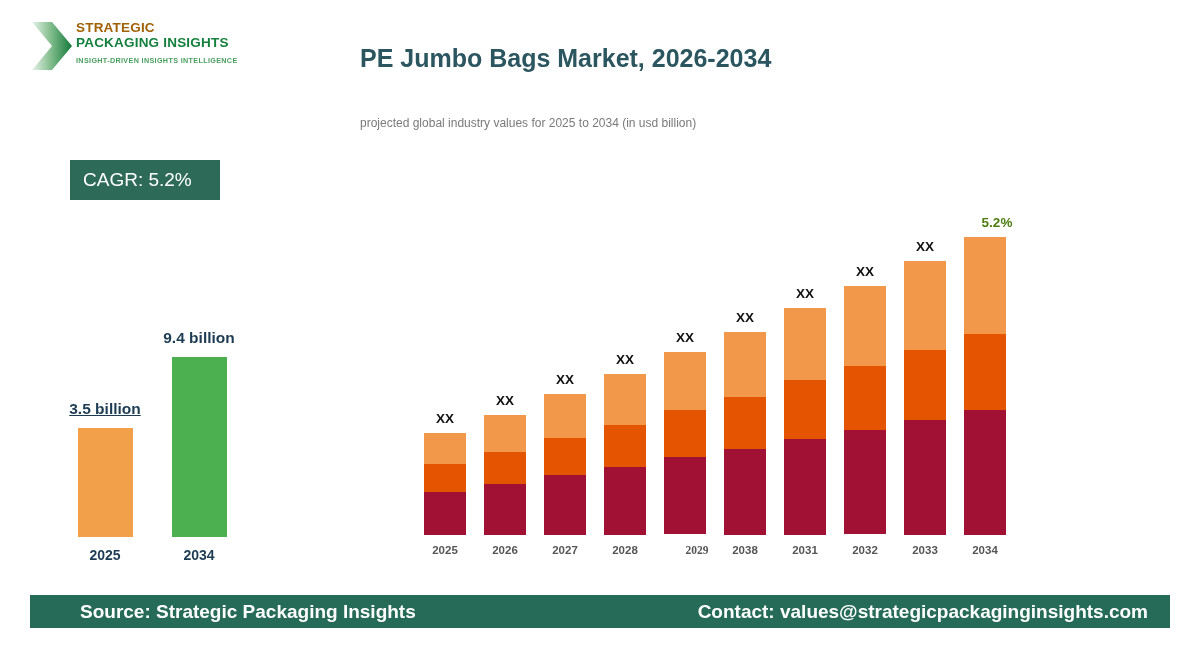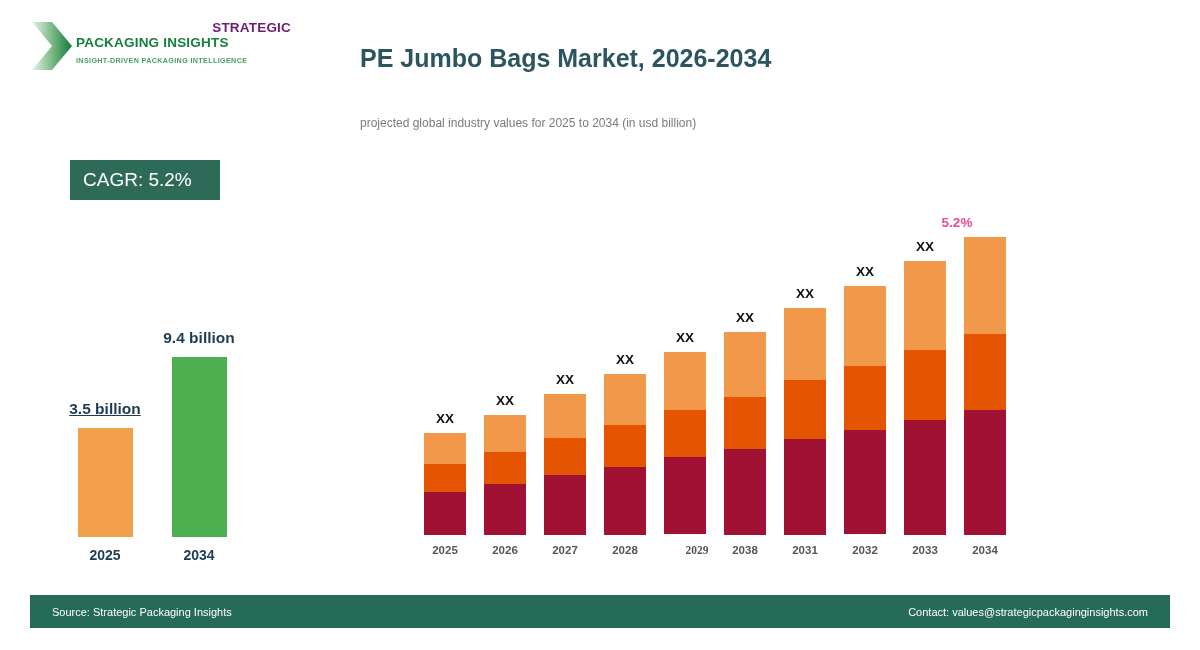--- a/index.html
+++ b/index.html
@@ -174,23 +174,24 @@
     height: 33px;
     background: #266b57;
     display: flex;
     align-items: center;
     justify-content: space-between;
     box-sizing: border-box;
     padding: 0 22px;
   }
   .footer-text {
     color: #ffffff;
-    font-size: 11px;
-    font-weight: normal;
-    white-space: nowrap;
+    font-size: 19px;
+    font-weight: bold;
+    white-space: nowrap;
+    margin-left: 28px;
   }
 </style>
 </head>
 <body>
 
 <div id="page">
 
   <div id="logo">
     <div id="logo-mark">
       <svg width="44" height="52" viewBox="0 0 44 52" xmlns="http://www.w3.org/2000/svg">
@@ -198,23 +199,23 @@
           <linearGradient id="chevGrad" x1="0" y1="0" x2="1" y2="0">
             <stop offset="0%" stop-color="#e8f3ea"></stop>
             <stop offset="45%" stop-color="#86bf90"></stop>
             <stop offset="100%" stop-color="#127a3a"></stop>
           </linearGradient>
         </defs>
         <path d="M2,2 L22,2 L42,26 L22,50 L2,50 L22,26 Z" fill="url(#chevGrad)"></path>
       </svg>
     </div>
     <div id="logo-text">
-      <div class="logo-line" style="color: #701a75; text-align: right;">STRATEGIC</div>
+      <div class="logo-line" style="color: #a16207;">STRATEGIC</div>
       <div class="logo-line" style="color: rgb(21, 128, 61);">PACKAGING INSIGHTS</div>
-      <div id="logo-tagline" style="color: rgb(74, 158, 95);">INSIGHT-DRIVEN PACKAGING INTELLIGENCE</div>
+      <div id="logo-tagline" style="color: rgb(74, 158, 95);">INSIGHT-DRIVEN INSIGHTS INTELLIGENCE</div>
     </div>
   </div>
 
   <div id="chart-title" style="color: rgb(43, 85, 95);">PE Jumbo Bags Market, 2026-2034</div>
   <div id="chart-subtitle" style="color: rgb(122, 122, 122);">projected global industry values for 2025 to 2034 (in usd billion)</div>
 
   <div id="cagr-badge" style="background: rgb(45, 107, 88); color: rgb(255, 255, 255);">
     <span>CAGR: 5.2%</span>
   </div>
 
@@ -293,21 +294,21 @@
         <div class="seg" style="height: 70px; background: rgb(229, 84, 0);"></div>
         <div class="seg" style="height: 115px; background: rgb(161, 17, 51);"></div>
       </div>
       <div class="stack-label" style="left: 480px; bottom: 306px; color: rgb(17, 17, 17);">XX</div>
       <div class="stack-year" style="left: 485px; color: rgb(85, 85, 85);">2033</div>
       <div class="stack-bar" style="left: 554px; height: 298px;">
         <div class="seg" style="height: 97px; background: rgb(242, 152, 74);"></div>
         <div class="seg" style="height: 76px; background: rgb(229, 84, 0);"></div>
         <div class="seg" style="height: 125px; background: rgb(161, 17, 51);"></div>
       </div>
-      <div class="stack-label" style="left: 512px; bottom: 330px; color: #ec4899;">5.2%</div>
+      <div class="stack-label" style="left: 552px; bottom: 330px; color: #4d7c0f;">5.2%</div>
       <div class="stack-year" style="left: 545px; color: rgb(85, 85, 85);">2034</div>
     </div>
 
   <div id="footer-band" style="background: rgb(38, 107, 87);">
     <span class="footer-text">Source: Strategic Packaging Insights</span>
     <span class="footer-text">Contact: values@strategicpackaginginsights.com</span>
   </div>
 
 </div>
 

